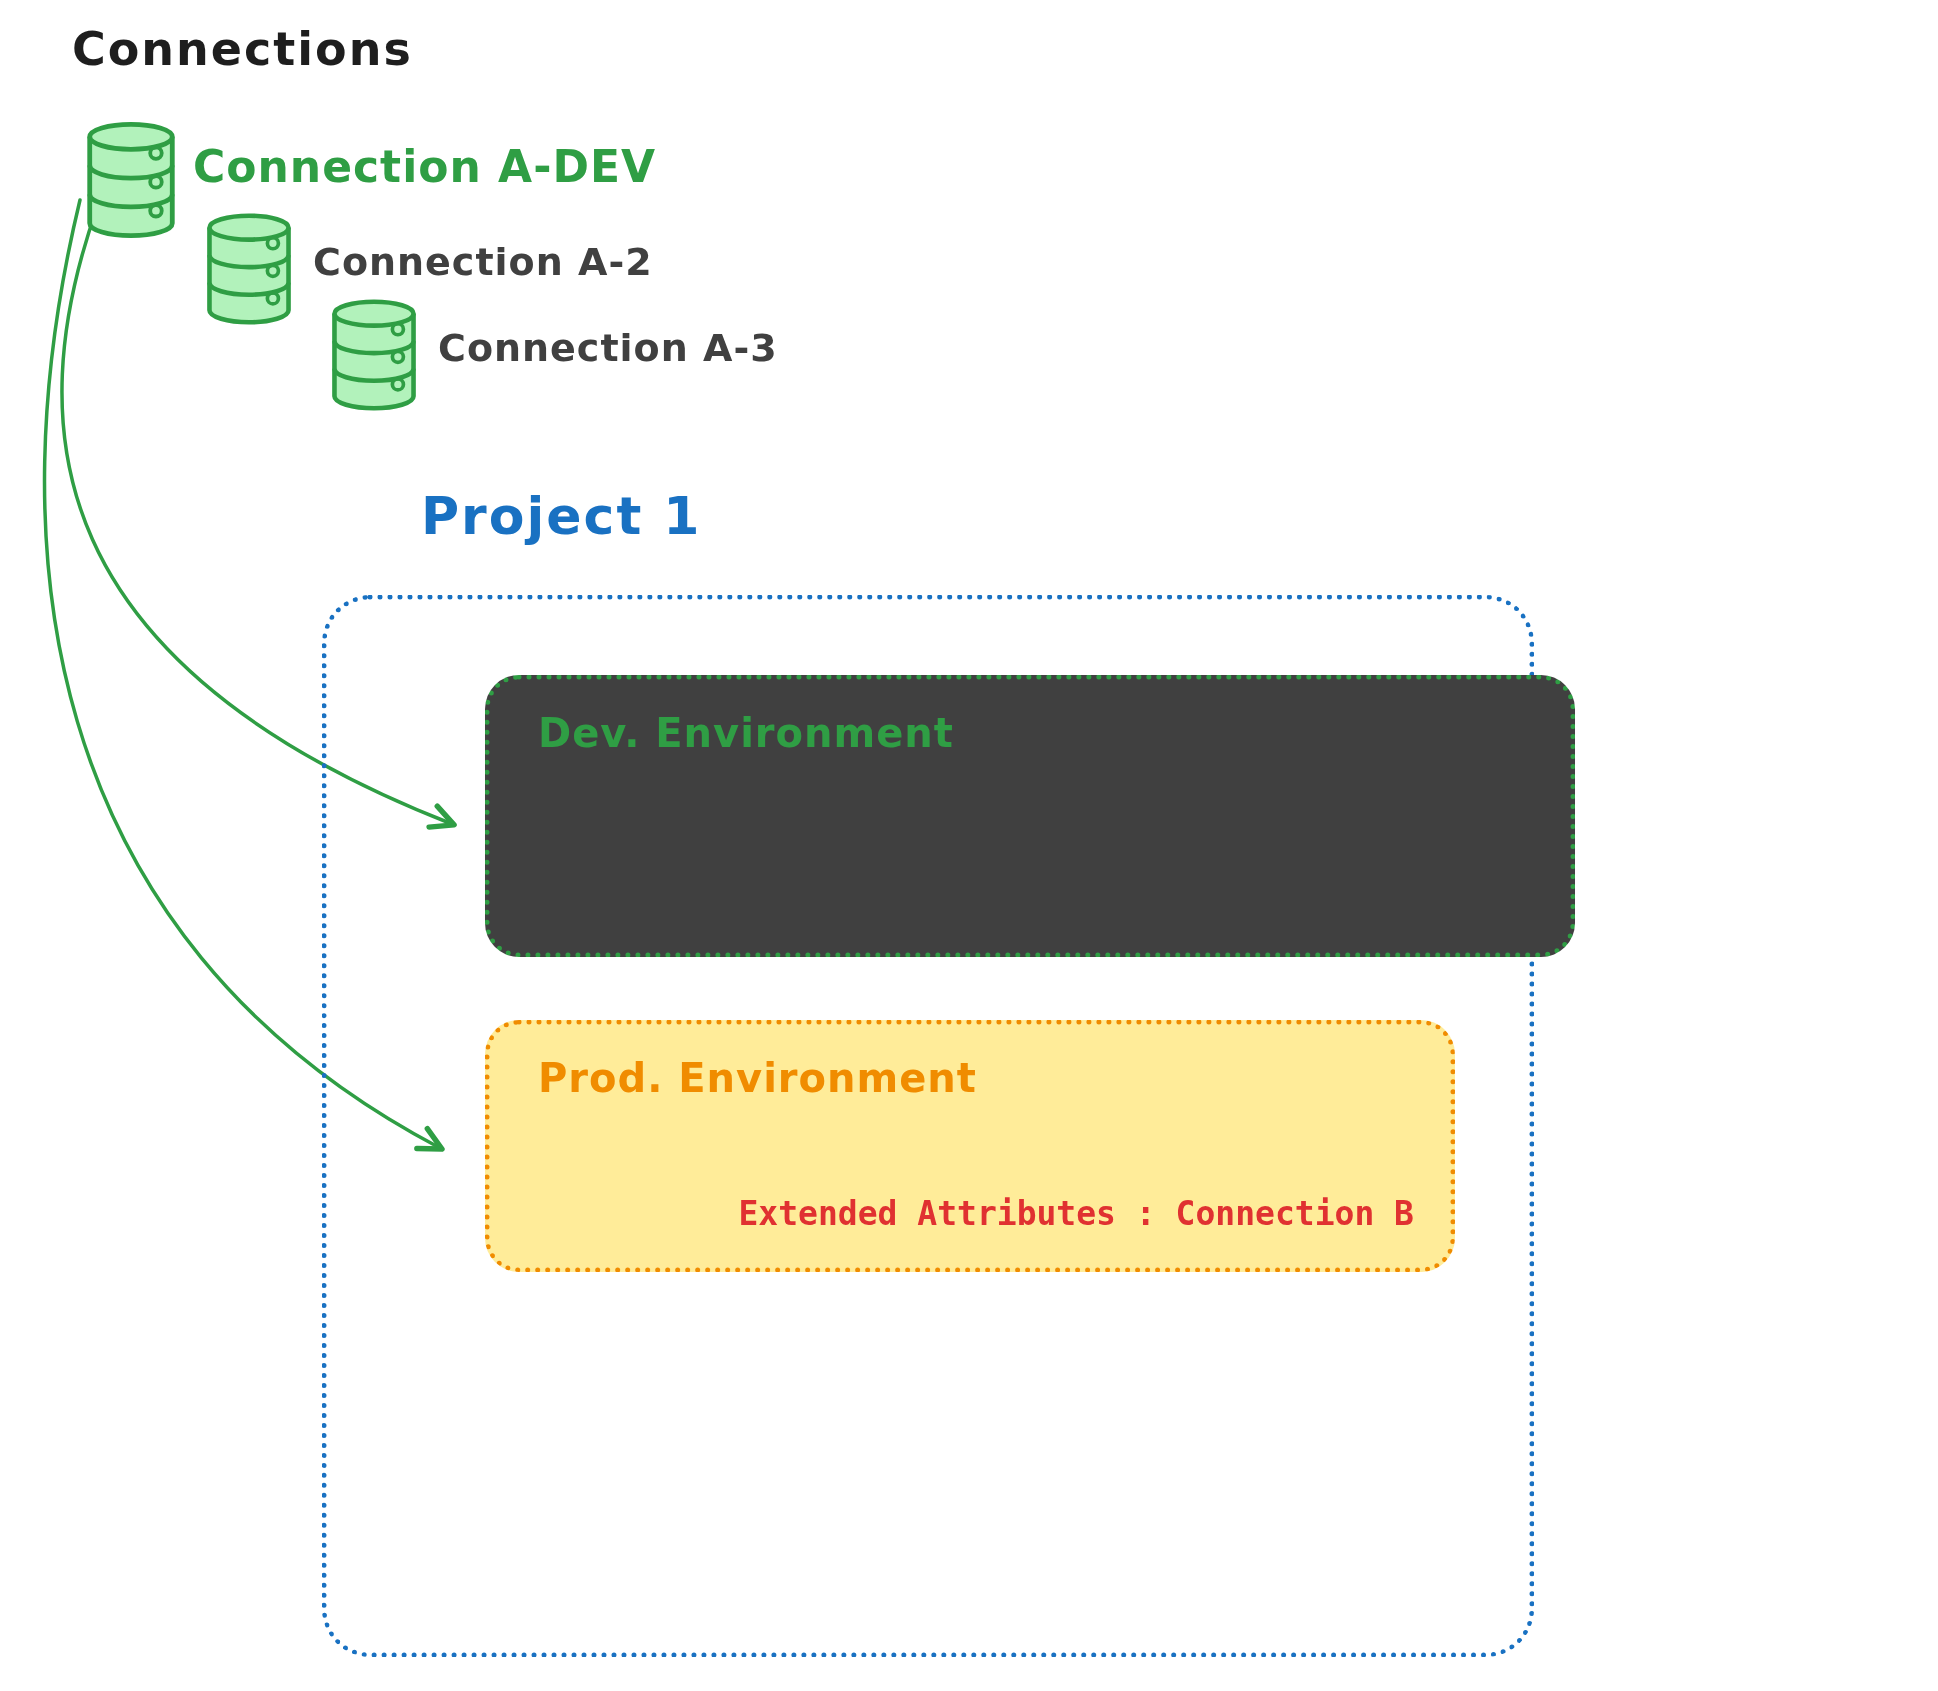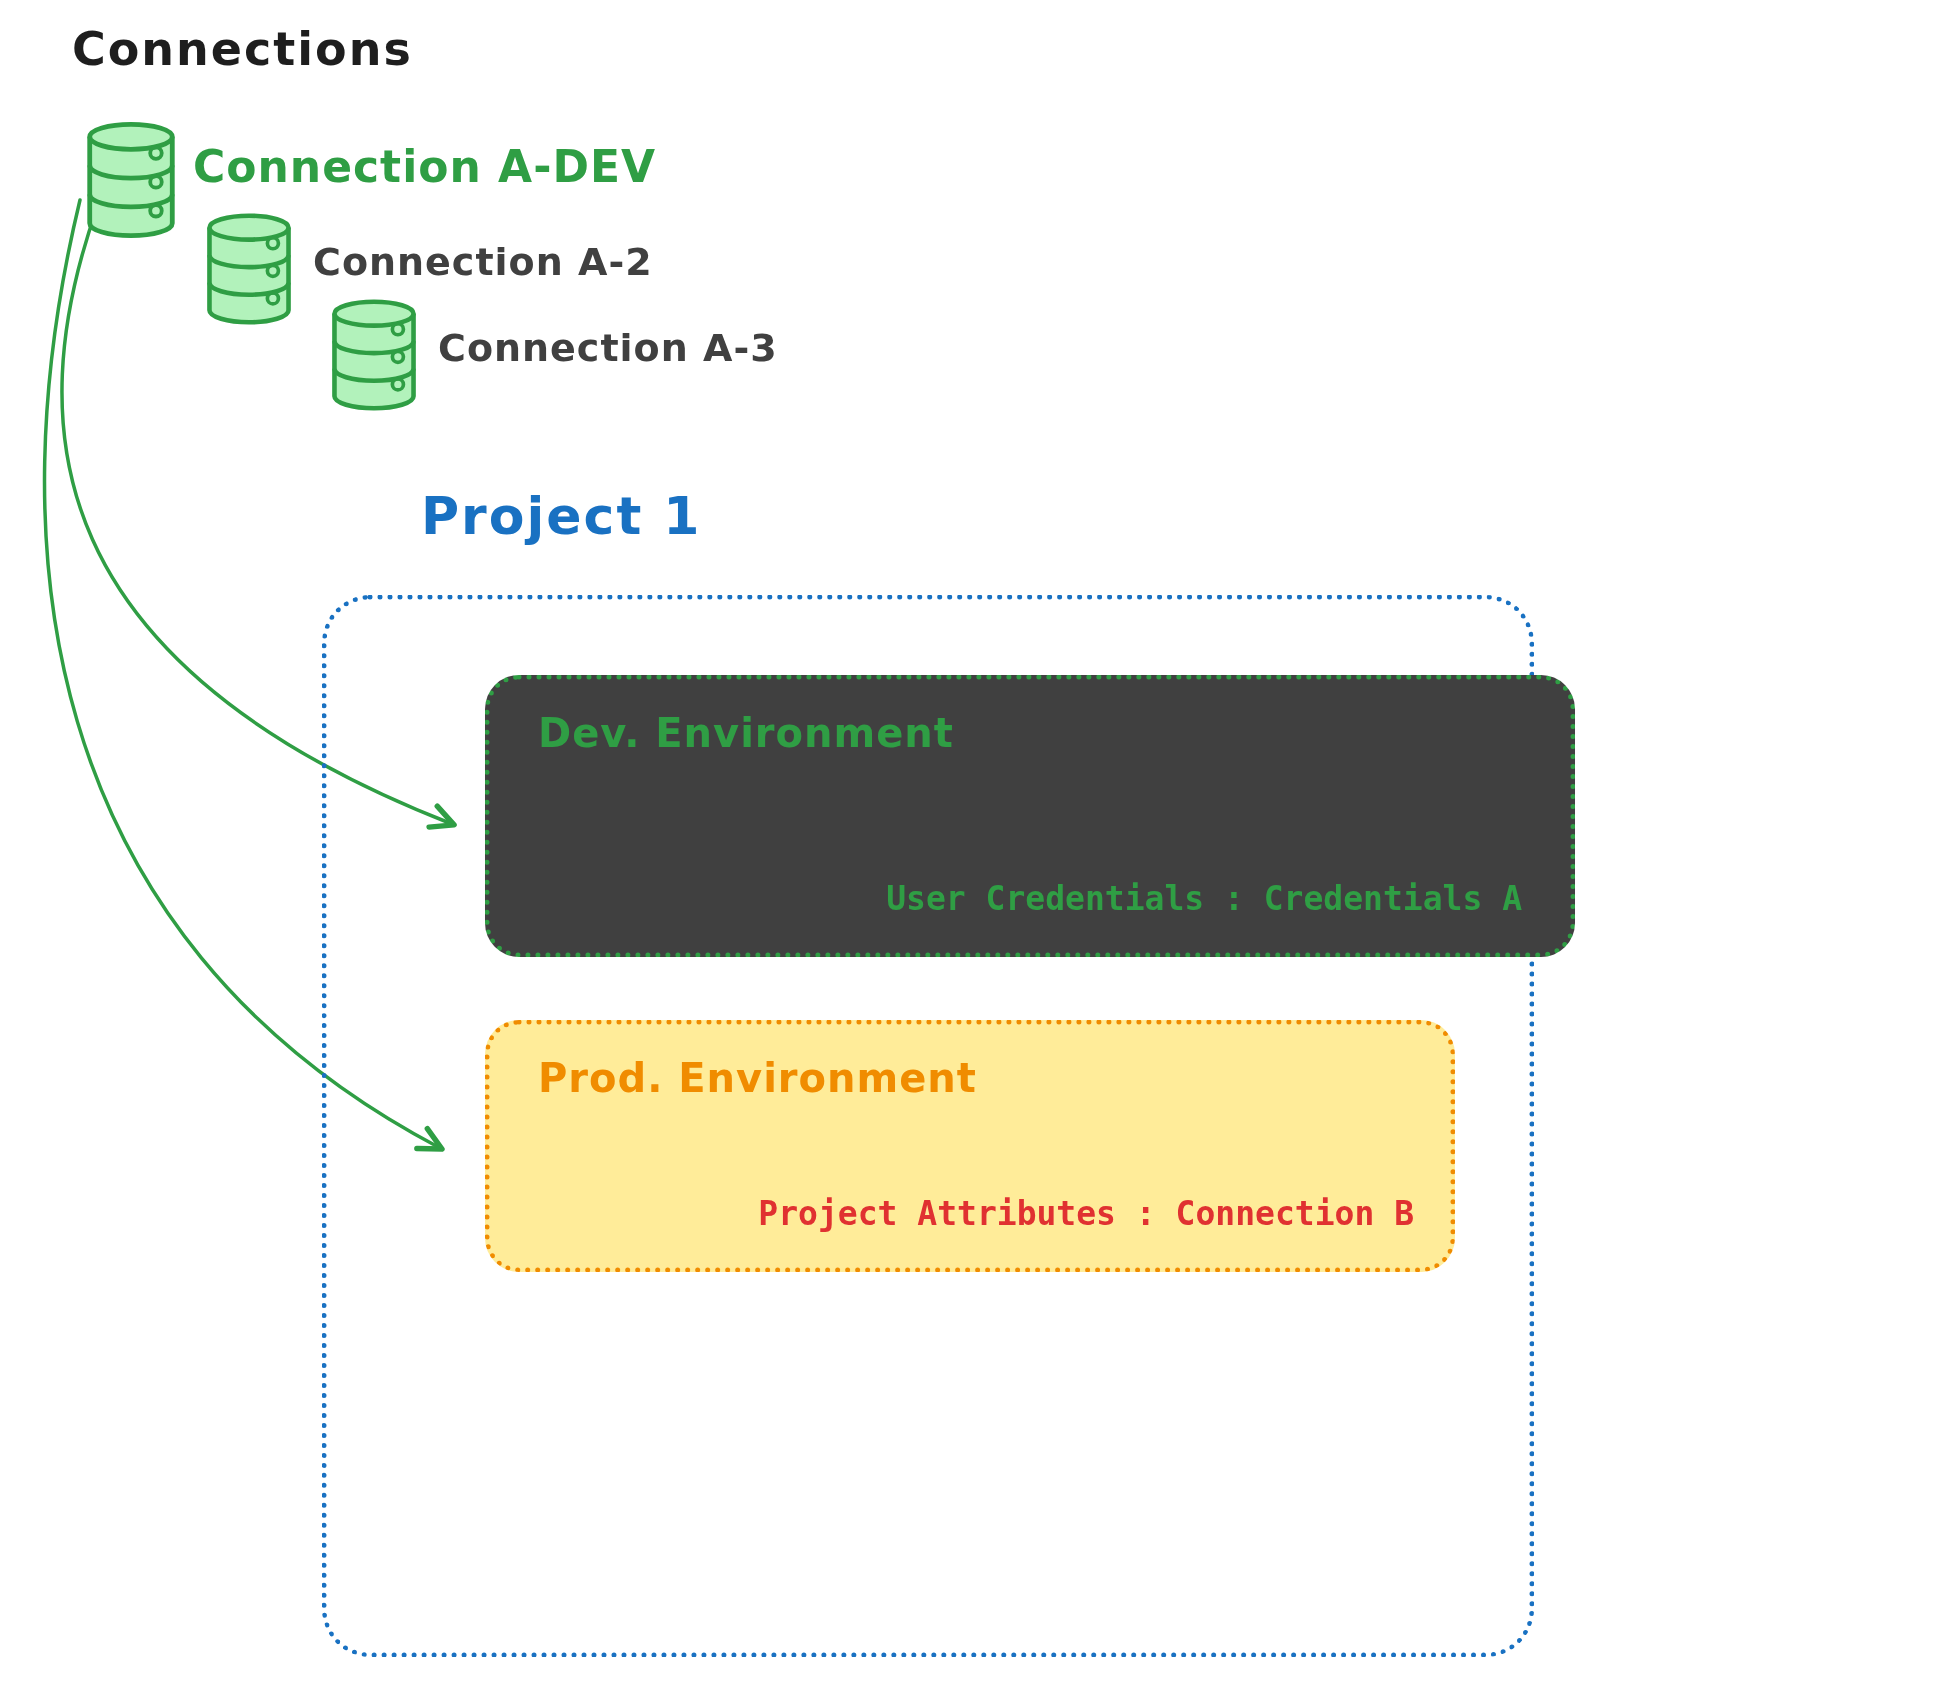--- a/index.html
+++ b/index.html
@@ -137,23 +137,22 @@
   <div class="abs conn-label active lbl-1">Connection A-DEV</div>
   <div class="abs conn-label inactive lbl-2">Connection A-2</div>
   <div class="abs conn-label inactive lbl-3">Connection A-3</div>
 
   <div class="abs project-title">Project 1</div>
 
   <div class="abs project-box"></div>
 
   <div class="abs env-box env-dev">
     <div class="env-title">Dev. Environment</div>
-    <div class="mono dev-cred">User Credentials : Credentials A</div>
   </div>
 
   <div class="abs env-box env-prod">
     <div class="env-title">Prod. Environment</div>
     <div class="mono prod-cred">
-      <div>Project Attributes : Connection B</div>
+      <div>Extended Attributes : Connection B</div>
     </div>
   </div>
 
 </div>
 
 </body></html>

